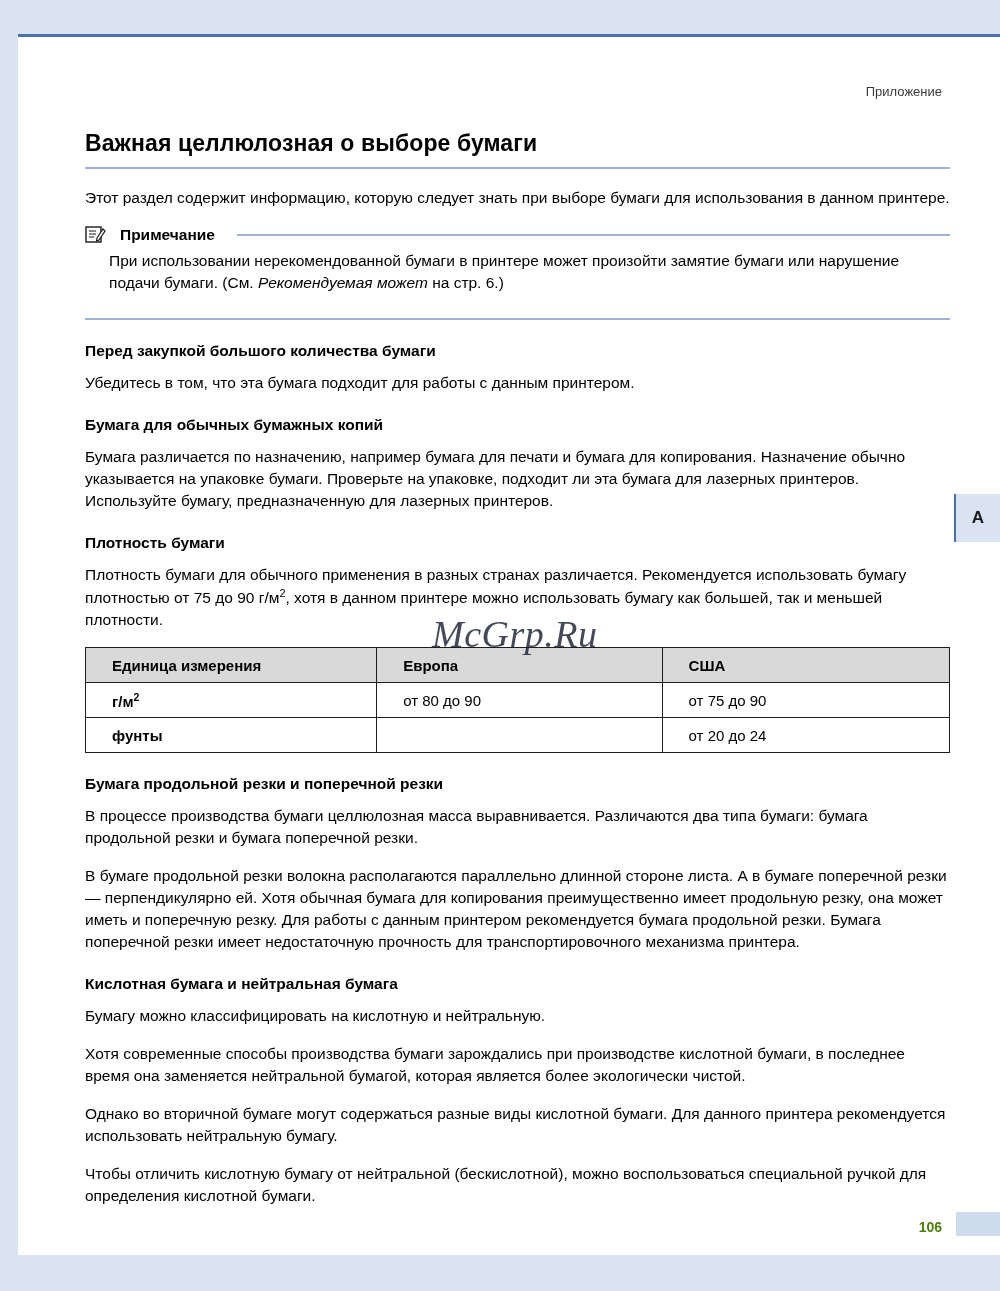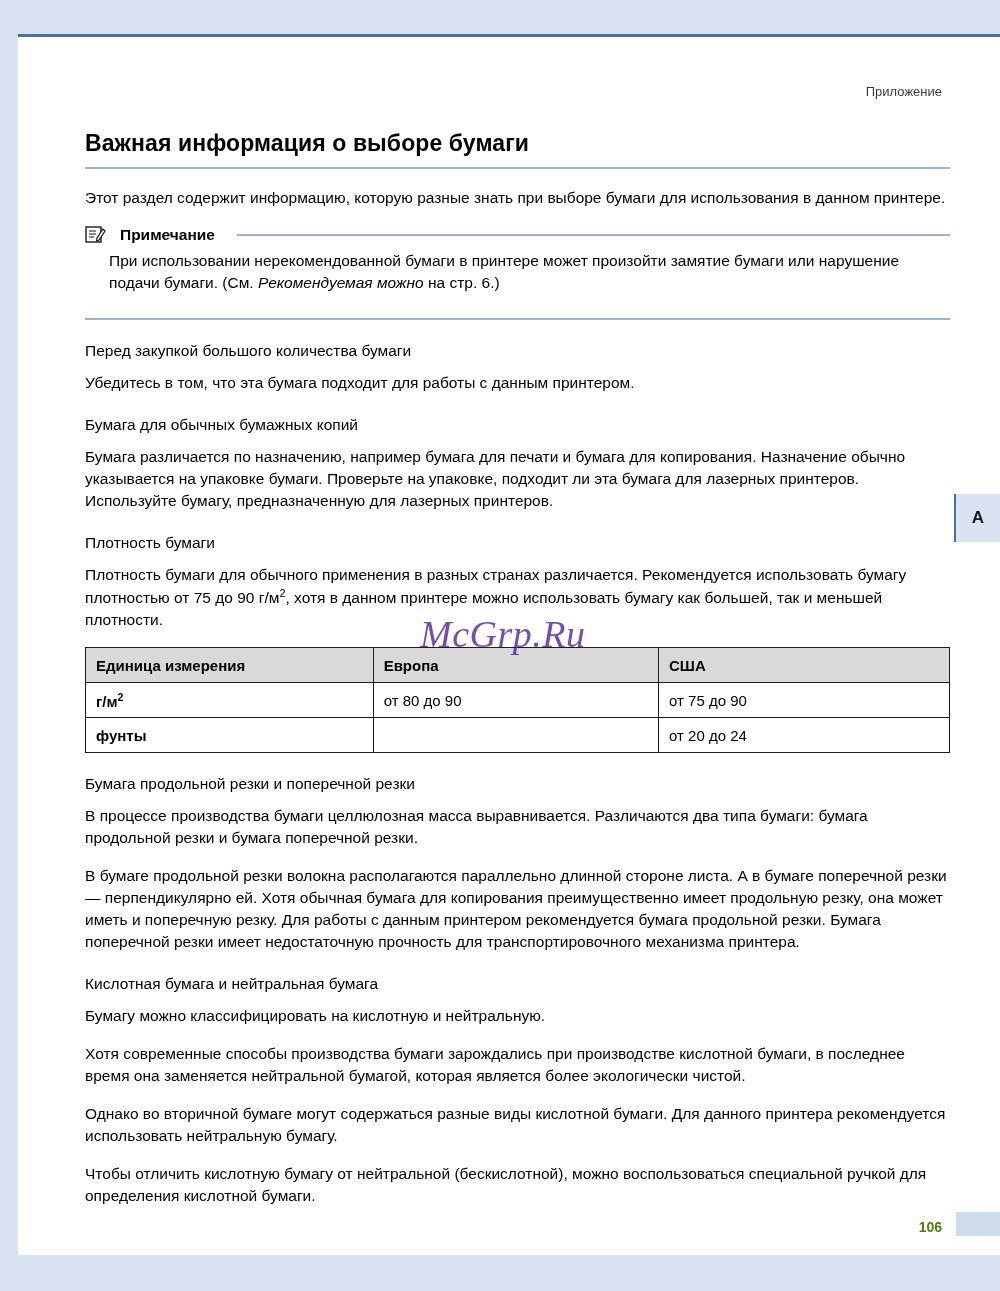--- a/index.html
+++ b/index.html
@@ -138,58 +138,58 @@
     padding-bottom: 10px;
   }
   .note-bottom-rule {
     height: 2px;
     background: #9db2d4;
     width: 865px;
   }
   .italic { font-style: italic; }
   h2.sub-head {
     font-size: 15.5px;
-    font-weight: normal;
+    font-weight: bold;
     margin: 22px 0 12px 0;
   }
   
   table.paper-table {
     border-collapse: collapse;
     width: 865px;
     margin: 10px 0 6px 0;
     font-size: 15px;
   }
   table.paper-table th,
   table.paper-table td {
     border: 1px solid #1d1d1d;
-    padding: 7px 10px;
+    padding: 7px 26px;
     text-align: left;
     vertical-align: middle;
     height: 20px;
   }
   table.paper-table thead th {
     background: #d9d9d9;
     font-weight: bold;
   }
   table.paper-table td.rowhead {
     font-weight: bold;
   }
   .col1 { width: 285px; }
   .col2 { width: 285px; }
   .col3 { width: 293px; }
   sup { font-size: 0.7em; vertical-align: super; }
   
   .watermark {
     position: absolute;
-    left: 420px;
+    left: 432px;
     top: 612px;
     font-family: "Liberation Serif", serif;
     font-style: italic;
     font-size: 38px;
-    color: #4c1d95;
+    color: #0f172a;
     opacity: 0.78;
     letter-spacing: 0.5px;
     pointer-events: none;
   }
   .page-number {
     position: absolute;
     right: 58px;
     bottom: 56px;
     font-size: 14px;
     font-weight: bold;
@@ -206,39 +206,39 @@
   <div class="top-bar-line"></div>
   <div class="bottom-band"></div>
 
   <div class="running-head">Приложение</div>
 
   <div class="side-tab">A</div>
   <div class="side-marker-bottom"></div>
 
   <div class="content">
 
-    <h1 class="doc-title">Важная информация о выборе бумаги</h1>
+    <h1 class="doc-title">Важная целлюлозная о выборе бумаги</h1>
     <div class="title-rule"></div>
 
-    <p class="body-text">Этот раздел содержит информацию, которую разные знать при выборе бумаги для использования в данном принтере.</p>
+    <p class="body-text">Этот раздел содержит информацию, которую следует знать при выборе бумаги для использования в данном принтере.</p>
 
     <div class="note-block">
       <div class="note-head">
         <span class="note-icon">
           <svg width="21" height="19" viewBox="0 0 21 19" xmlns="http://www.w3.org/2000/svg">
             <rect x="1" y="2" width="15" height="15" fill="#ffffff" stroke="#1a1a1a" stroke-width="1.4"></rect>
             <path d="M4 6 L11 6 M4 9 L11 9 M4 12 L9 12" stroke="#1a1a1a" stroke-width="1"></path>
             <path d="M12 13 L18 4 L20 6 L14 15 L11.5 16 Z" fill="#ffffff" stroke="#1a1a1a" stroke-width="1.2"></path>
           </svg>
         </span>
         <span class="note-title">Примечание</span>
         <span class="note-head-rule"></span>
       </div>
       <div class="note-body">
-        <span>При использовании нерекомендованной бумаги в принтере может произойти замятие бумаги или нарушение подачи бумаги. (См. </span><span class="italic">Рекомендуемая можно</span><span> на стр. 6.)</span>
+        <span>При использовании нерекомендованной бумаги в принтере может произойти замятие бумаги или нарушение подачи бумаги. (См. </span><span class="italic">Рекомендуемая может</span><span> на стр. 6.)</span>
       </div>
     </div>
     <div class="note-bottom-rule"></div>
 
     <h2 class="sub-head">Перед закупкой большого количества бумаги</h2>
     <p class="body-text">Убедитесь в том, что эта бумага подходит для работы с данным принтером.</p>
 
     <h2 class="sub-head">Бумага для обычных бумажных копий</h2>
     <p class="body-text">Бумага различается по назначению, например бумага для печати и бумага для копирования. Назначение обычно указывается на упаковке бумаги. Проверьте на упаковке, подходит ли эта бумага для лазерных принтеров. Используйте бумагу, предназначенную для лазерных принтеров.</p>
 

